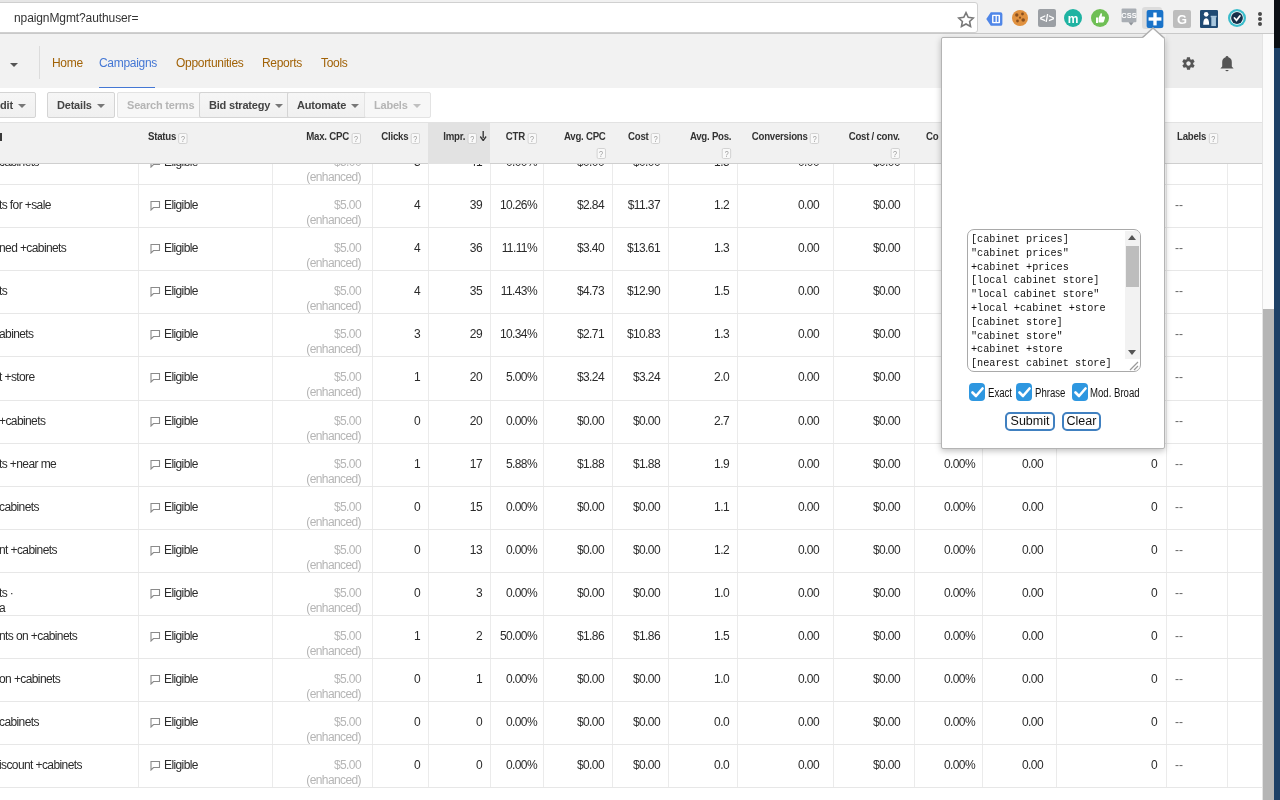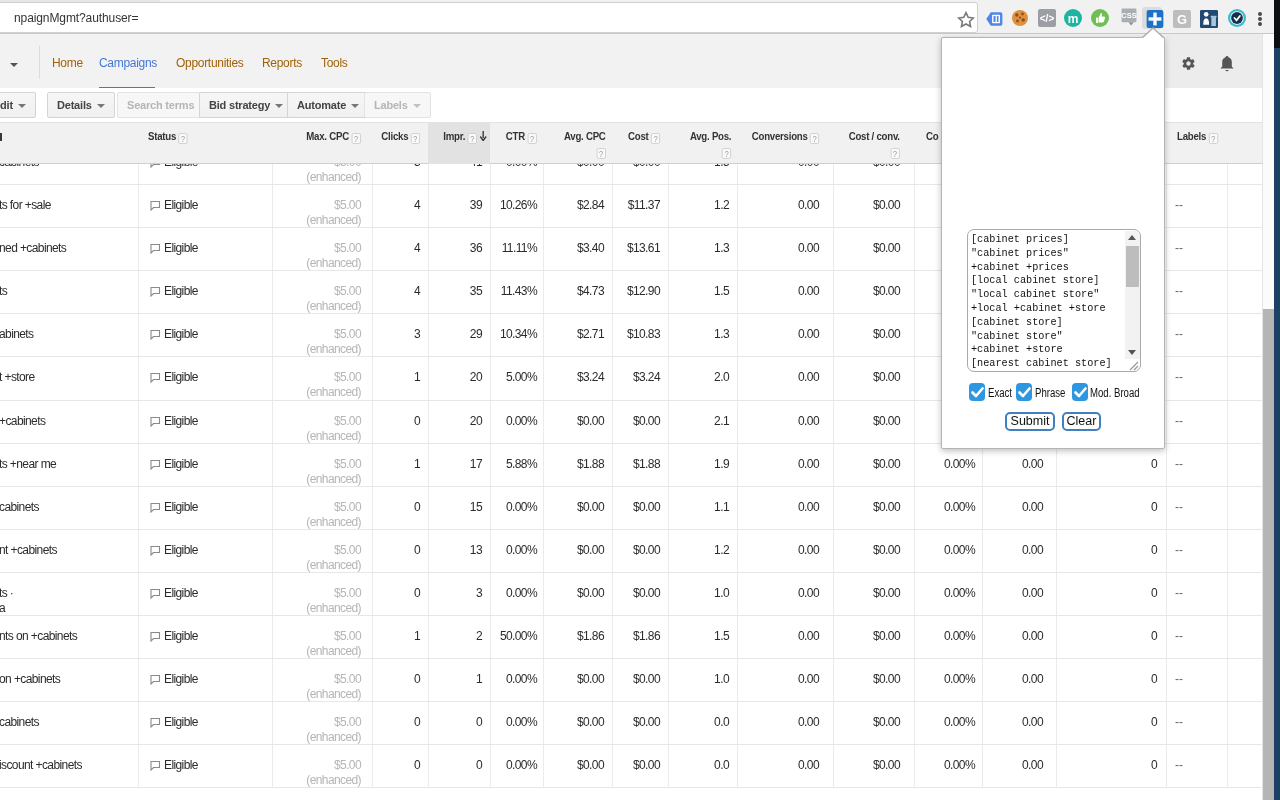--- a/index.html
+++ b/index.html
@@ -305,21 +305,21 @@
           <path d="M1 1.5 h8.5 v6 h-6 l-2.5 2.5 z" fill="none" stroke="#8a8a8a" stroke-width="1.1"></path>
         </svg><span>Eligible</span></div>
     </div>
 <div class="v g" style="right:919px;top:414px">$5.00</div>
     <div class="v g" style="right:919px;top:429px">(enhanced)</div>
     <div class="v" style="right:860px;top:414px">0</div>
     <div class="v" style="right:798px;top:414px">20</div>
     <div class="v" style="right:743px;top:414px">0.00%</div>
     <div class="v" style="right:676px;top:414px">$0.00</div>
     <div class="v" style="right:620px;top:414px">$0.00</div>
-    <div class="v" style="right:551px;top:414px">2.1</div>
+    <div class="v" style="right:551px;top:414px">2.7</div>
     <div class="v" style="right:461px;top:414px">0.00</div>
     <div class="v" style="right:380px;top:414px">$0.00</div>
     <div class="v" style="right:305px;top:414px">0.00%</div>
     <div class="v" style="right:237px;top:414px">0.00</div>
     <div class="v" style="right:123px;top:414px">0</div>
     <div class="v dash" style="left:1175px;top:414px">--</div>
 <div class="row" style="top:443px">
       <div class="kw" style="top:14px">ts +near me</div>
       <div class="st" style="top:14px"><svg class="bub" width="11" height="11" viewBox="0 0 11 11">
           <path d="M1 1.5 h8.5 v6 h-6 l-2.5 2.5 z" fill="none" stroke="#8a8a8a" stroke-width="1.1"></path>

